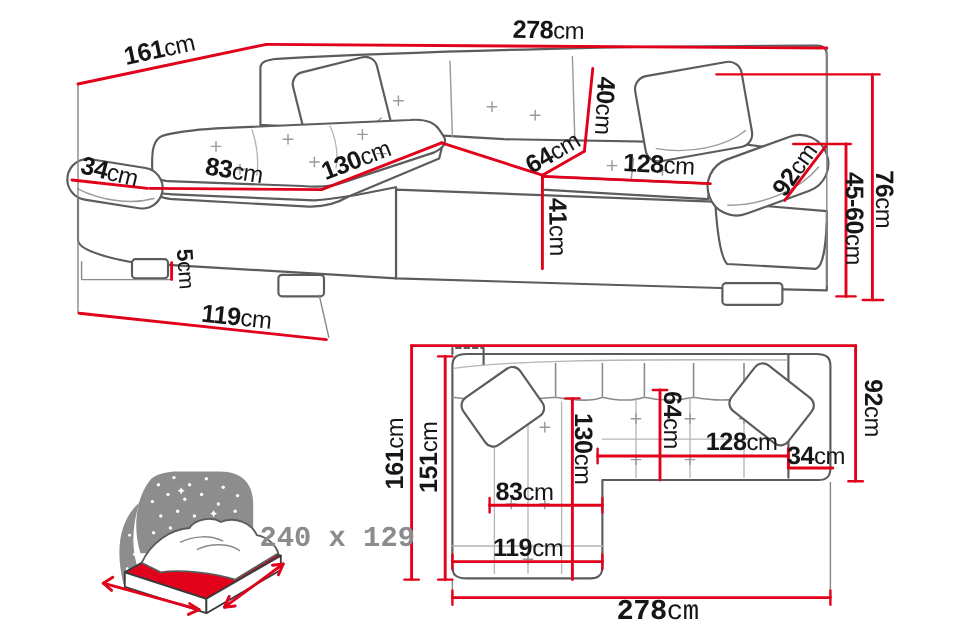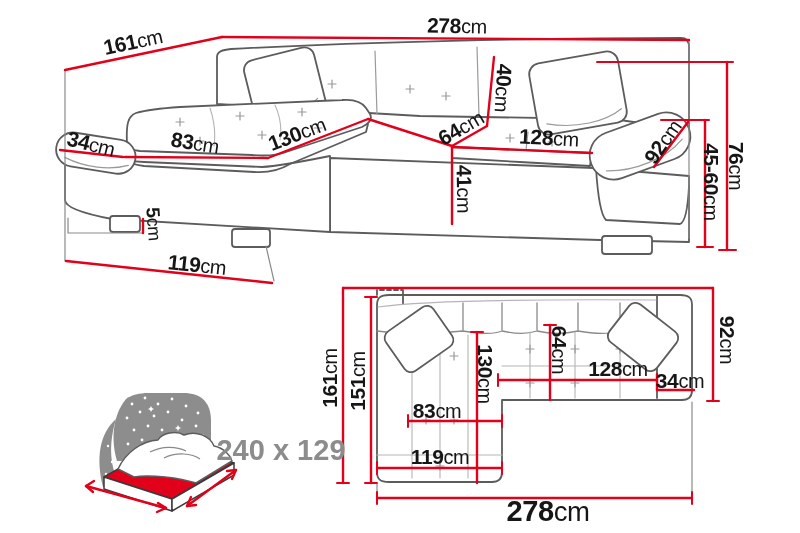--- a/index.html
+++ b/index.html
@@ -4,21 +4,21 @@
 <style>
   html,body{margin:0;padding:0;background:#ffffff;}
   #stage{position:relative;width:800px;height:533px;background:#fff;overflow:hidden;
          font-family:"Liberation Sans",sans-serif;}
   #stage svg{position:absolute;left:0;top:0;}
   .labels{position:absolute;left:0;top:0;width:800px;height:533px;}
   .dim{position:absolute;white-space:nowrap;line-height:1;color:#161616;
        font-weight:700;font-size:21px;letter-spacing:-0.4px;
        transform:translate(-50%,-50%) rotate(var(--r,0deg));}
   .dim .u{font-weight:400;font-size:0.95em;}
-  .dim.big{font-size:29px;}
+  .dim.big{font-size:24px;font-family:Liberation Mono, monospace;}
   .dim.small{font-size:19px;}
   .dim.gray{color:#8c8c8c;letter-spacing:0;}
 </style>
 </head>
 <body>
 
 <div id="stage">
 
 <svg width="800" height="533" viewBox="0 0 800 533">
 

